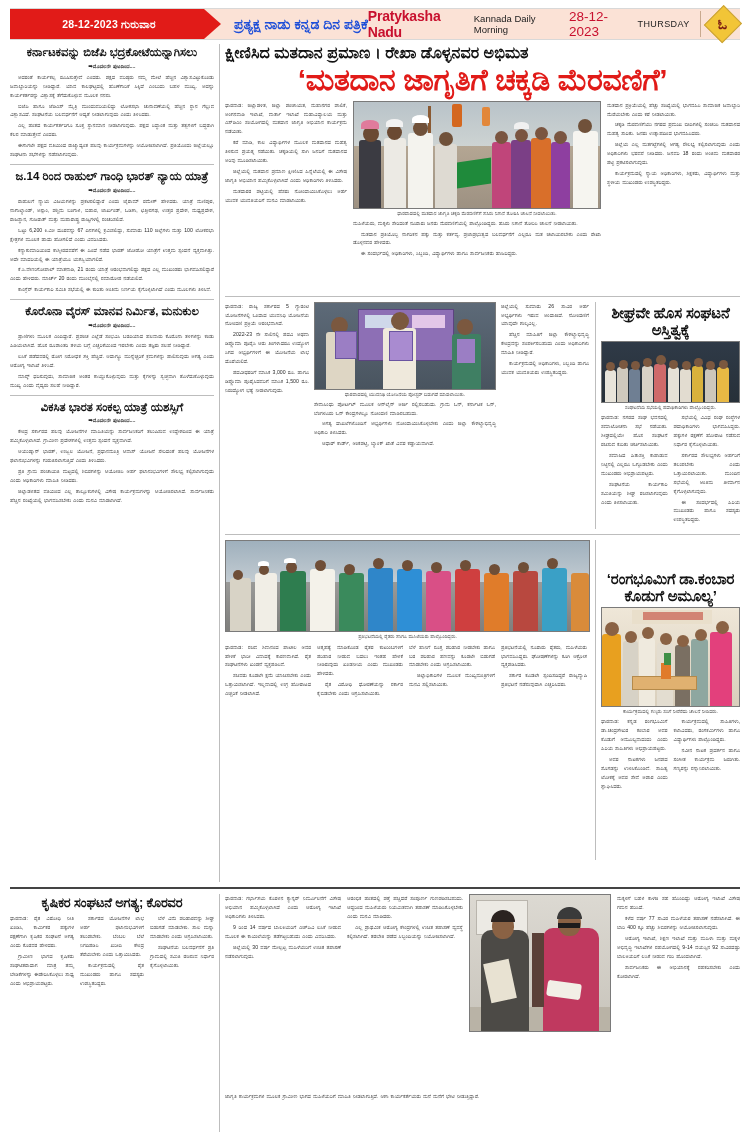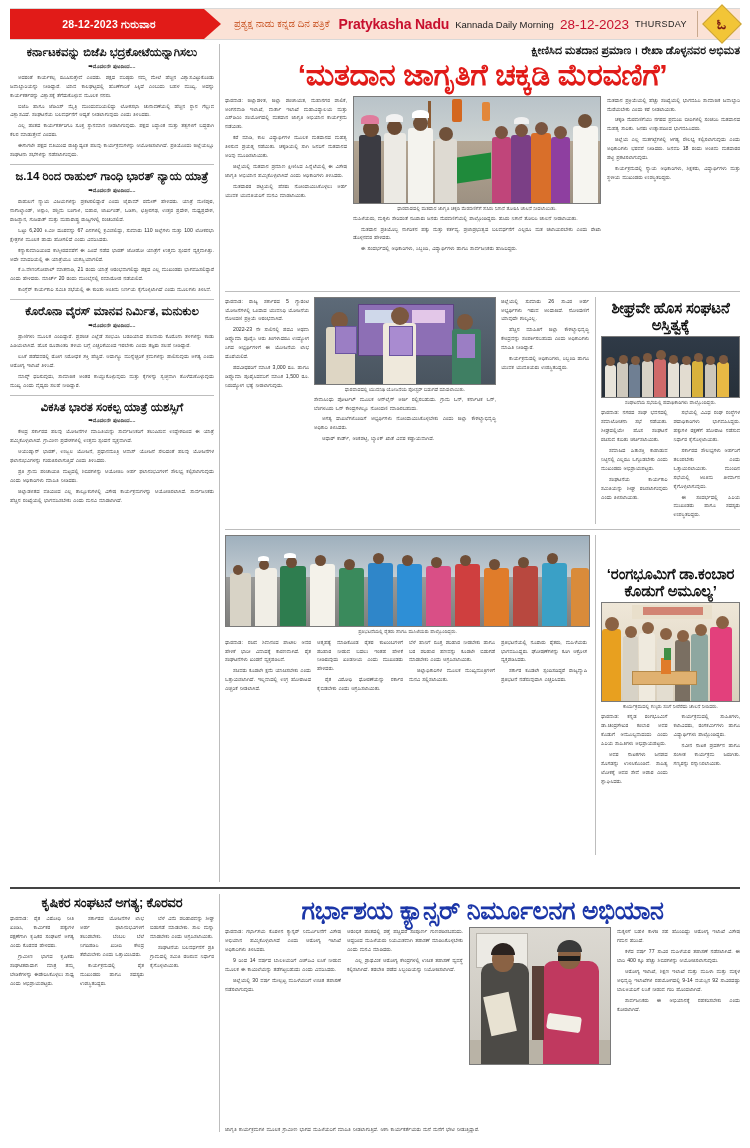--- a/index.html
+++ b/index.html
@@ -30,21 +30,21 @@
   }
   .mh-dateflag:after{
     content:"";position:absolute;right:-17px;top:0;
     border-top:15px solid transparent;border-bottom:15px solid transparent;
     border-left:17px solid #e11b18;
   }
   .mh-dateflag span{
     color:#fff;font-size:10.5px;font-weight:bold;letter-spacing:.2px;white-space:nowrap;
   }
   .mh-knname{
-    color:#c2410c;font-weight:normal;font-size:10px;white-space:nowrap;
+    color:#1d4ed8;font-weight:bold;font-size:14px;white-space:nowrap;
     margin-left:30px;
   }
   .mh-right{
     margin-left:auto;display:flex;align-items:center;gap:6px;padding-right:4px;
   }
   .mh-title{color:#c8102e;font-weight:bold;font-size:14px;letter-spacing:-.2px;}
   .mh-sub{color:#222;font-size:9.5px;}
   .mh-date2{color:#c8102e;font-weight:normal;font-size:13.5px;}
   .mh-day{color:#222;font-size:9px;letter-spacing:.4px;}
   .mh-divider{width:1px;height:26px;background:#c9a98f;margin:0 4px;}
@@ -64,21 +64,21 @@
 
   .col{box-sizing:border-box;}
 
   
   h1,h2,h3,h4{margin:0;padding:0;font-weight:bold;}
   .hl-mega{
     color:#e11b18;font-size:30px;line-height:1.12;text-align:center;
     letter-spacing:-.4px;margin:1px 0 4px 0;
   }
   .hl-kicker{
-    color:#111;font-size:11px;text-align:right;font-weight:bold;margin-bottom:1px;
+    color:#111;font-size:16px;text-align:left;font-weight:bold;margin-bottom:1px;
   }
   .hl-blue{
     color:#1b36a8;font-size:25px;line-height:1.12;text-align:center;
     letter-spacing:-.3px;margin:2px 0 3px 0;
   }
   .hl-sec{
     color:#111;font-size:16.5px;line-height:1.15;text-align:center;margin:2px 0 3px;
     letter-spacing:-.2px;
   }
   .hl-sec.sm{font-size:13px;}
@@ -442,21 +442,20 @@
         <p>ಸರ್ಕಾರದ ಯೋಜನೆಗಳ ಲಾಭ ಅರ್ಹ ಫಲಾನುಭವಿಗಳಿಗೆ ತಲುಪಬೇಕು. ಬೆಂಬಲ ಬೆಲೆ ನಿಗದಿಪಡಿಸಿ ಖರೀದಿ ಕೇಂದ್ರ ತೆರೆಯಬೇಕು ಎಂದು ಒತ್ತಾಯಿಸಿದರು.</p>
         <p>ಕಾರ್ಯಕ್ರಮದಲ್ಲಿ ರೈತ ಮುಖಂಡರು ಹಾಗೂ ಸದಸ್ಯರು ಉಪಸ್ಥಿತರಿದ್ದರು.</p>
         <p>ಬೆಳೆ ವಿಮೆ ಪರಿಹಾರವನ್ನು ಶೀಘ್ರ ಬಿಡುಗಡೆ ಮಾಡಬೇಕು. ಸಾಲ ಮನ್ನಾ ಮಾಡಬೇಕು ಎಂದು ಆಗ್ರಹಿಸಲಾಯಿತು.</p>
         <p>ಸಂಘಟನೆಯ ಬಲವರ್ಧನೆಗೆ ಪ್ರತಿ ಗ್ರಾಮದಲ್ಲಿ ಸಮಿತಿ ರಚಿಸುವ ನಿರ್ಧಾರ ಕೈಗೊಳ್ಳಲಾಯಿತು.</p>
       </div>
     </div>
 
     <div class="vrule"></div>
 
     <div class="col" style="width:515px;">
-      <h1 class="hl-blue">ಗರ್ಭಾಶಯ ಕ್ಯಾನ್ಸರ್ ನಿರ್ಮೂಲನಗ ಅಭಿಯಾನ</h1>
       <div class="row" style="height:196px;">
 
         <div class="col bodytext" style="width:116px;margin-right:6px;">
           <p class="nodent">ಧಾರವಾಡ: ಗರ್ಭಾಶಯ ಕೊರಳಿನ ಕ್ಯಾನ್ಸರ್ ನಿರ್ಮೂಲನೆಗೆ ವಿಶೇಷ ಅಭಿಯಾನ ಹಮ್ಮಿಕೊಳ್ಳಲಾಗಿದೆ ಎಂದು ಆರೋಗ್ಯ ಇಲಾಖೆ ಅಧಿಕಾರಿಗಳು ತಿಳಿಸಿದರು.</p>
           <p>9 ರಿಂದ 14 ವರ್ಷದ ಬಾಲಕಿಯರಿಗೆ ಎಚ್‌ಪಿವಿ ಲಸಿಕೆ ನೀಡುವ ಮೂಲಕ ಈ ಕಾಯಿಲೆಯನ್ನು ತಡೆಗಟ್ಟಬಹುದು ಎಂದು ವಿವರಿಸಿದರು.</p>
           <p>ಜಿಲ್ಲೆಯಲ್ಲಿ 30 ವರ್ಷ ಮೇಲ್ಪಟ್ಟ ಮಹಿಳೆಯರಿಗೆ ಉಚಿತ ತಪಾಸಣೆ ನಡೆಸಲಾಗುವುದು.</p>
         </div>
 
         <div class="col bodytext" style="width:116px;margin-right:6px;">
           <p class="nodent">ಆರಂಭಿಕ ಹಂತದಲ್ಲಿ ಪತ್ತೆ ಹಚ್ಚಿದರೆ ಸಂಪೂರ್ಣ ಗುಣಪಡಿಸಬಹುದು. ಆದ್ದರಿಂದ ಮಹಿಳೆಯರು ನಿಯಮಿತವಾಗಿ ತಪಾಸಣೆ ಮಾಡಿಸಿಕೊಳ್ಳಬೇಕು ಎಂದು ಮನವಿ ಮಾಡಿದರು.</p>

